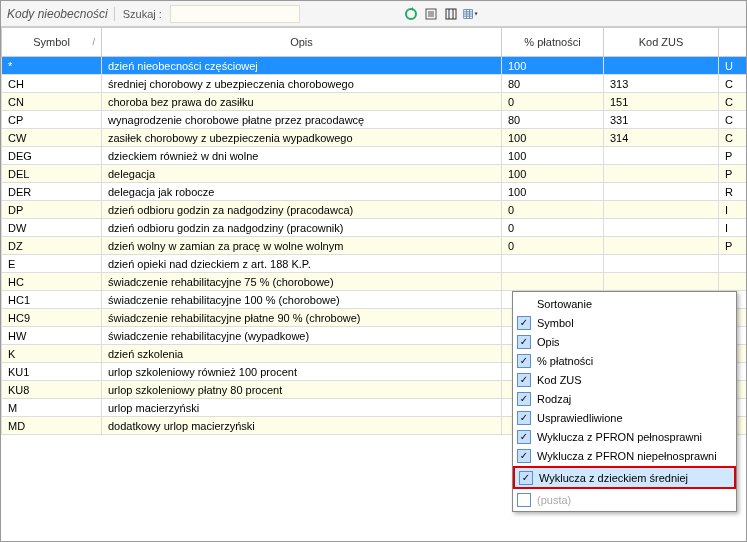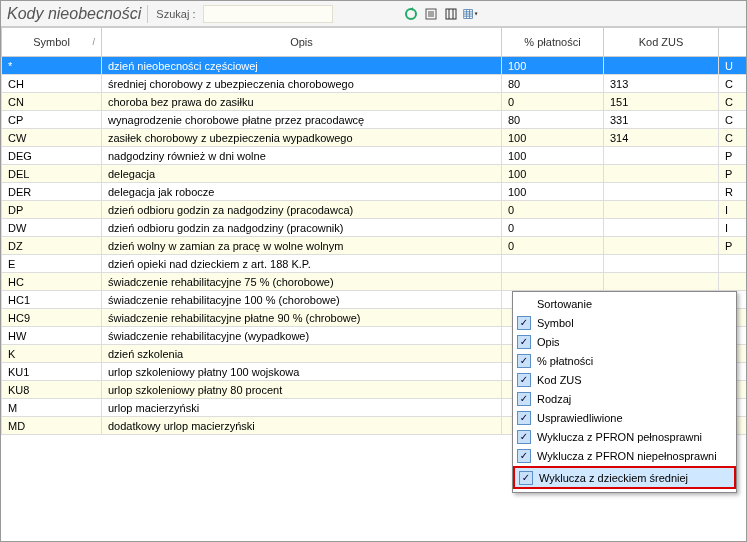--- a/index.html
+++ b/index.html
@@ -1,19 +1,19 @@
 <!DOCTYPE html>
 <html><head>
 <meta charset="utf-8">
 <style>
 * { box-sizing: border-box; margin: 0; padding: 0; }
 body { font-family: Tahoma, Arial, sans-serif; font-size: 11px; background: #fff; width: 747px; height: 542px; overflow: hidden; position: relative; border: 1px solid #999; }
 
 .toolbar { display: flex; align-items: center; height: 26px; background: #f5f5f5; border-bottom: 1px solid #ccc; padding: 0 6px; gap: 4px; }
-.title { font-style: italic; font-size: 16px; color: #555; padding-right: 6px; border-right: 1px solid #ccc; }
+.title { font-style: italic; font-size: 12px; color: #555; padding-right: 6px; border-right: 1px solid #ccc; }
 .search-label { color: #555; padding: 0 4px; }
 .search-input { width: 130px; height: 18px; border: 1px solid #e0e0d0; background: #fdfdf5; font-size: 11px; padding: 0 4px; }
 .toolbar-icons { margin-left: auto; display: flex; gap: 2px; align-items: center; margin-right: 260px; }
 .tb-icon { width: 18px; height: 18px; border: 1px solid transparent; display: flex; align-items: center; justify-content: center; cursor: pointer; }
 
 .grid { width: 100%; border-collapse: collapse; table-layout: fixed; }
 .grid th { background: #fff; border: 1px solid #ccc; font-weight: normal; color: #333; text-align: center; padding: 8px 4px; font-size: 11px; position: relative; }
 .grid td { border: 1px solid #ddd; padding: 2px 6px; height: 18px; font-size: 11px; white-space: nowrap; overflow: hidden; text-overflow: ellipsis; }
 .grid tbody tr:nth-child(odd) td { background: #fdfde8; }
 .grid tbody tr:nth-child(even) td { background: #fff; }
@@ -127,21 +127,21 @@
       </tr>
       <tr>
         <td>CW</td>
         <td>zasiłek chorobowy z ubezpieczenia wypadkowego</td>
         <td>100</td>
         <td>314</td>
         <td>C</td>
       </tr>
       <tr>
         <td>DEG</td>
-        <td>nadgodziny również w dni wolne</td>
+        <td>dzieckiem również w dni wolne</td>
         <td>100</td>
         <td></td>
         <td>P</td>
       </tr>
       <tr>
         <td>DEL</td>
         <td>delegacja</td>
         <td>100</td>
         <td></td>
         <td>P</td>
@@ -211,21 +211,21 @@
       </tr>
       <tr>
         <td>K</td>
         <td>dzień szkolenia</td>
         <td></td>
         <td></td>
         <td></td>
       </tr>
       <tr>
         <td>KU1</td>
-        <td>urlop szkoleniowy płatny 100 wojskowa</td>
+        <td>urlop szkoleniowy również 100 procent</td>
         <td></td>
         <td></td>
         <td></td>
       </tr>
       <tr>
         <td>KU8</td>
         <td>urlop szkoleniowy płatny 80 procent</td>
         <td></td>
         <td></td>
         <td></td>
@@ -283,13 +283,17 @@
     <div class="ctx-item">
       <span class="ctx-check">✓</span>
       <span>Wyklucza z PFRON niepełnosprawni</span>
     </div>
     <div class="ctx-highlight">
       <div class="ctx-item">
         <span class="ctx-check">✓</span>
         <span>Wyklucza z dzieckiem średniej</span>
       </div>
     </div>
+    <div class="ctx-item ctx-disabled">
+      <span class="ctx-check unchecked"></span>
+      <span>(pusta)</span>
+    </div>
   </div>
 
 </body></html>

